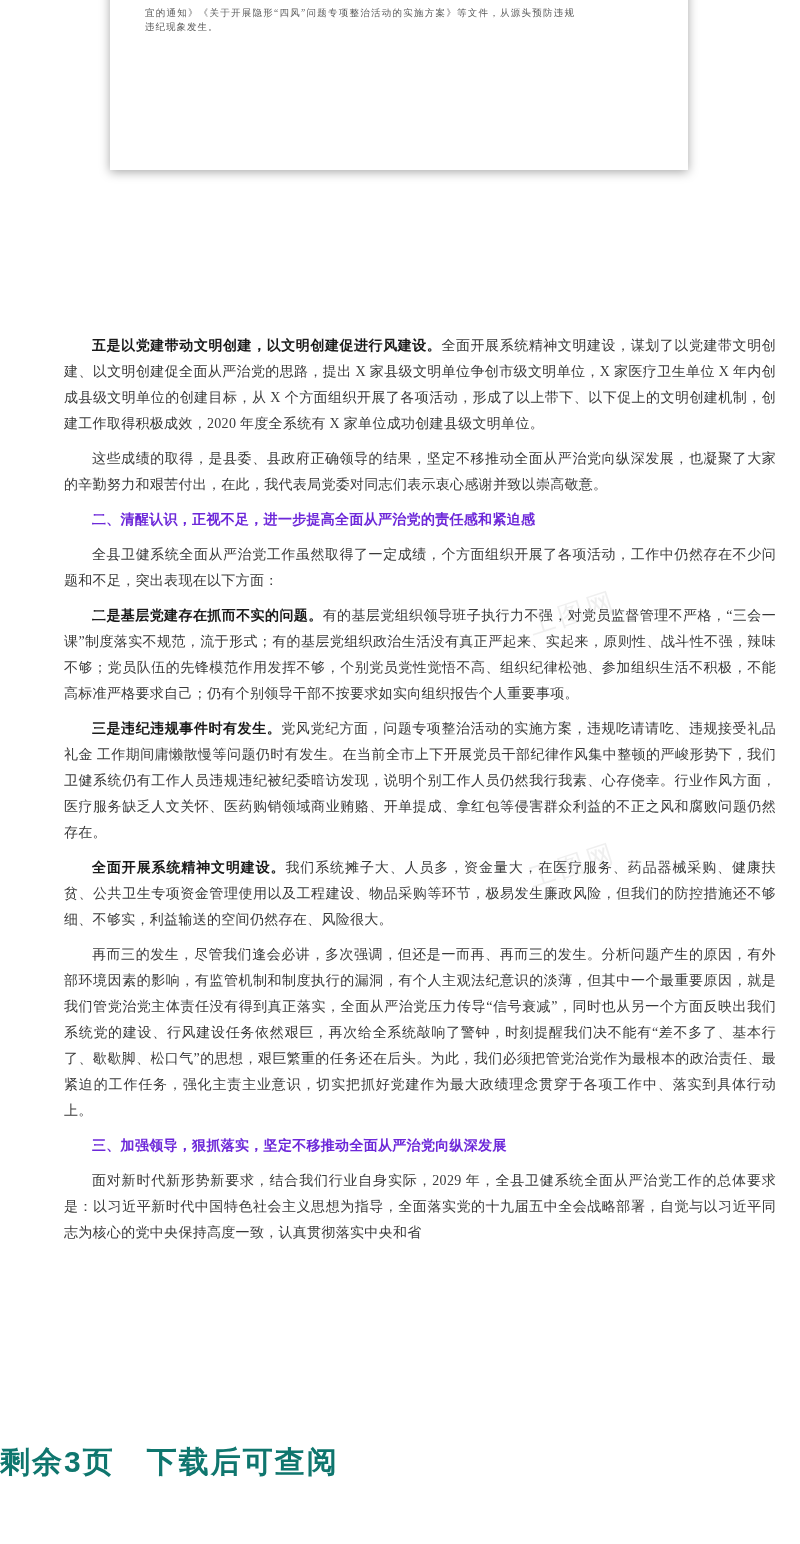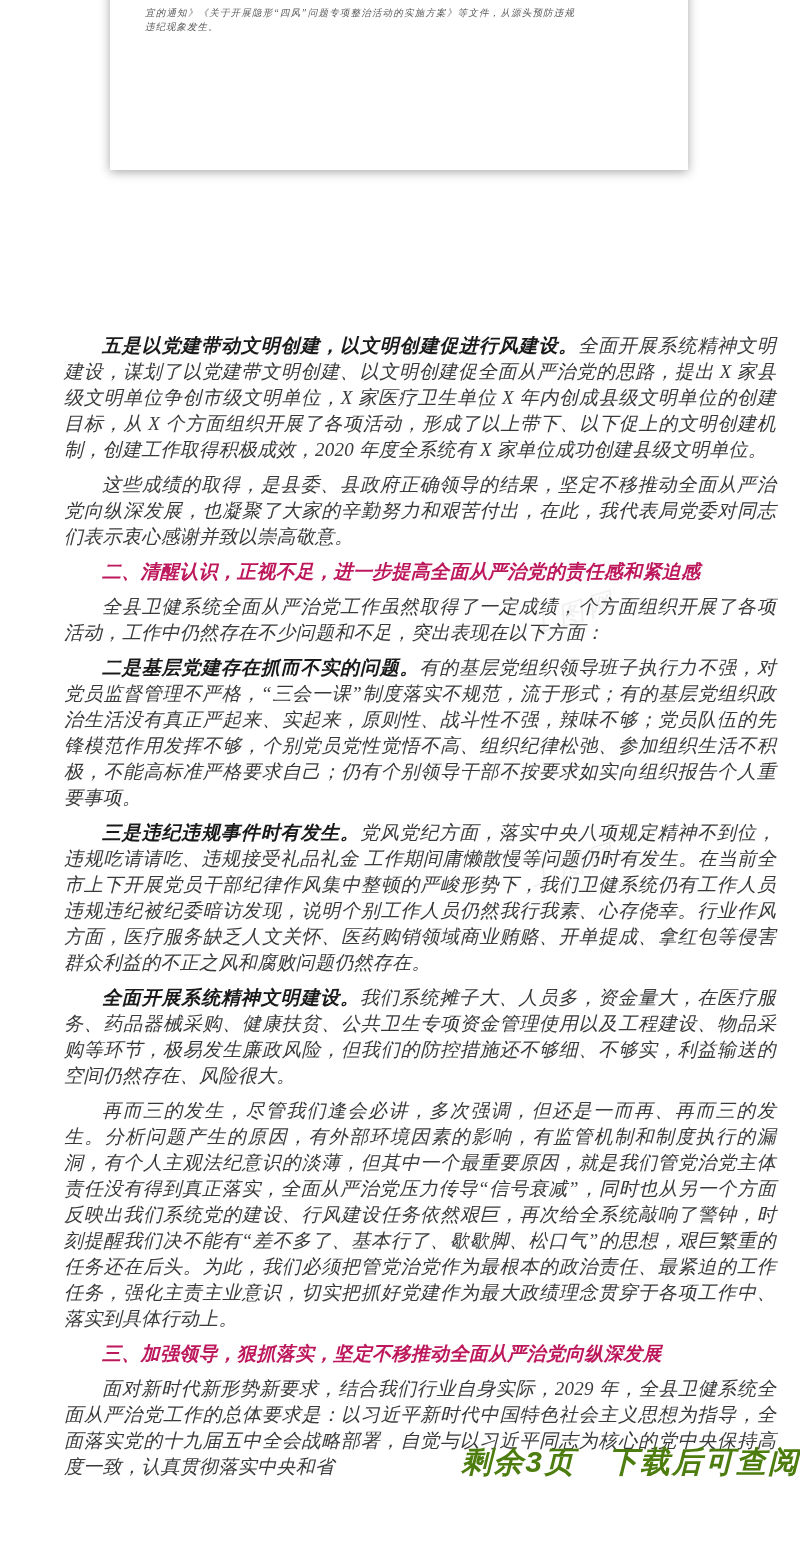--- a/index.html
+++ b/index.html
@@ -8,21 +8,20 @@
     background: #ffffff;
   }
   .page {
     position: relative;
     width: 800px;
     height: 1544px;
     background: #ffffff;
     overflow: hidden;
     font-family: "Liberation Serif", "DejaVu Serif", serif;
     color: #3a3a3a;
-    font-style: italic;
   }
 
   
   .top-sheet {
     position: absolute;
     top: -30px;
     left: 110px;
     width: 578px;
     height: 200px;
     background: #ffffff;
@@ -52,50 +51,50 @@
   }
   .wm1 { left: 528px; top: 596px; }
   .wm2 { left: 528px; top: 848px; }
 
   
   .content {
     position: absolute;
     top: 333px;
     left: 64px;
     width: 712px;
-    font-size: 19px;
+    font-size: 14px;
     line-height: 26px;
     letter-spacing: 0.3px;
   }
   .content p {
     margin: 0 0 9px 0;
     text-indent: 2em;
     text-align: justify;
   }
   .content p.h {
     font-weight: bold;
-    color: #be185d;
+    color: #6d28d9;
   }
   .content strong.lead {
     font-weight: bold;
     color: #1a1a1a;
   }
 
   
   .footer-note {
     position: absolute;
     top: 1442px;
     left: 0;
     width: 800px;
-    text-align: right;
+    text-align: left;
     font-family: "Liberation Sans", "DejaVu Sans", sans-serif;
     font-weight: bold;
     font-size: 30px;
     letter-spacing: 2px;
-    color: #4d7c0f;
+    color: #0f766e;
   }
 </style>
 </head>
 <body>
 
 <div class="page">
 
   <div class="top-sheet">
     <p class="sheet-text">宜的通知》《关于开展隐形“四风”问题专项整治活动的实施方案》等文件，从源头预防违规违纪现象发生。</p>
   </div>
@@ -114,21 +113,21 @@
     <p class="h">二、清醒认识，正视不足，进一步提高全面从严治党的责任感和紧迫感</p>
 
     <p>全县卫健系统全面从严治党工作虽然取得了一定成绩，个方面组织开展了各项活动，工作中仍然存在不少问题和不足，突出表现在以下方面：</p>
 
 
     <p>
       <strong class="lead">二是基层党建存在抓而不实的问题。</strong><span>有的基层党组织领导班子执行力不强，对党员监督管理不严格，“三会一课”制度落实不规范，流于形式；有的基层党组织政治生活没有真正严起来、实起来，原则性、战斗性不强，辣味不够；党员队伍的先锋模范作用发挥不够，个别党员党性觉悟不高、组织纪律松弛、参加组织生活不积极，不能高标准严格要求自己；仍有个别领导干部不按要求如实向组织报告个人重要事项。</span>
     </p>
 
     <p>
-      <strong class="lead">三是违纪违规事件时有发生。</strong><span>党风党纪方面，落实中央八项规定精神不到位，违规吃请请吃、违规接受礼品礼金 工作期间庸懒散慢等问题仍时有发生。在当前全市上下开展党员干部纪律作风集中整顿的严峻形势下，我们卫健系统仍有工作人员违规违纪被纪委暗访发现，说明个别工作人员仍然我行我素、心存侥幸。行业作风方面，医疗服务缺乏人文关怀、医药购销领域商业贿赂、开单提成、拿红包等侵害群众利益的不正之风和腐败问题仍然存在。</span>
+      <strong class="lead">三是违纪违规事件时有发生。</strong><span>党风党纪方面，问题专项整治活动的实施方案，违规吃请请吃、违规接受礼品礼金 工作期间庸懒散慢等问题仍时有发生。在当前全市上下开展党员干部纪律作风集中整顿的严峻形势下，我们卫健系统仍有工作人员违规违纪被纪委暗访发现，说明个别工作人员仍然我行我素、心存侥幸。行业作风方面，医疗服务缺乏人文关怀、医药购销领域商业贿赂、开单提成、拿红包等侵害群众利益的不正之风和腐败问题仍然存在。</span>
     </p>
 
     <p>
       <strong class="lead">全面开展系统精神文明建设。</strong><span>我们系统摊子大、人员多，资金量大，在医疗服务、药品器械采购、健康扶贫、公共卫生专项资金管理使用以及工程建设、物品采购等环节，极易发生廉政风险，但我们的防控措施还不够细、不够实，利益输送的空间仍然存在、风险很大。</span>
     </p>
 
     <p>再而三的发生，尽管我们逢会必讲，多次强调，但还是一而再、再而三的发生。分析问题产生的原因，有外部环境因素的影响，有监管机制和制度执行的漏洞，有个人主观法纪意识的淡薄，但其中一个最重要原因，就是我们管党治党主体责任没有得到真正落实，全面从严治党压力传导“信号衰减”，同时也从另一个方面反映出我们系统党的建设、行风建设任务依然艰巨，再次给全系统敲响了警钟，时刻提醒我们决不能有“差不多了、基本行了、歇歇脚、松口气”的思想，艰巨繁重的任务还在后头。为此，我们必须把管党治党作为最根本的政治责任、最紧迫的工作任务，强化主责主业意识，切实把抓好党建作为最大政绩理念贯穿于各项工作中、落实到具体行动上。</p>
 
     <p class="h">三、加强领导，狠抓落实，坚定不移推动全面从严治党向纵深发展</p>
 

